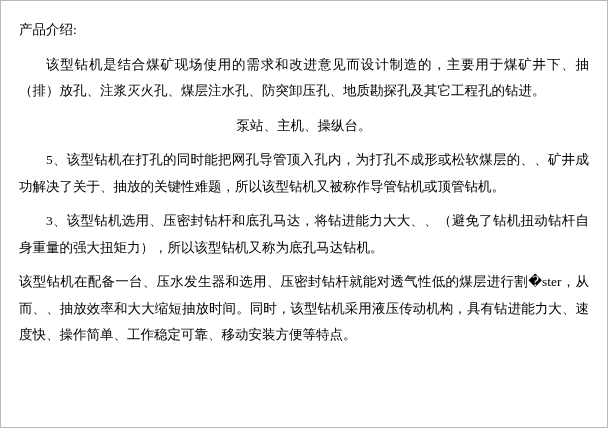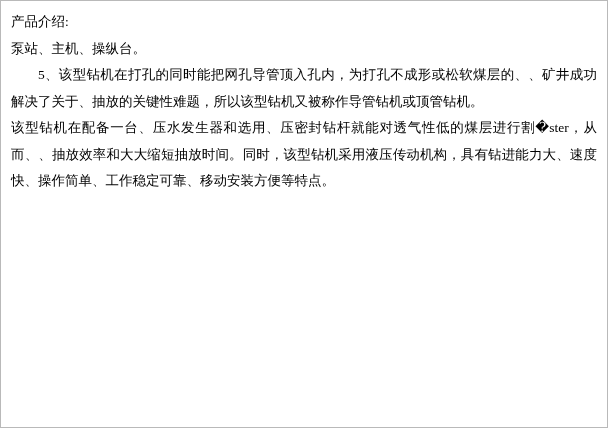--- a/index.html
+++ b/index.html
@@ -21,38 +21,40 @@
     box-sizing: border-box;
     border: 1px solid #b9b9b9;
     background: #ffffff;
     padding: 8px 10px 0 10px;
   }
   .doc {
     font-size: 13.5px;
     line-height: 26.5px;
   }
   .para {
-    margin: 0;
+    margin: 8px;
     text-align: justify;
     text-justify: inter-ideograph;
   }
   .indent {
     text-indent: 2em;
   }
   .center {
-    text-align: left;
+    text-align: center;
     text-indent: 0;
   }
   .heading {
     text-indent: 0;
   }
 </style>
 </head>
 <body>
 
 <div class="page">
   <div class="doc">
     <p class="para heading">产品介绍:</p>
+    <p class="para indent">该型钻机是结合煤矿现场使用的需求和改进意见而设计制造的，主要用于煤矿井下、抽（排）放孔、注浆灭火孔、煤层注水孔、防突卸压孔、地质勘探孔及其它工程孔的钻进。</p>
     <p class="para center">泵站、主机、操纵台。</p>
     <p class="para indent">5、该型钻机在打孔的同时能把网孔导管顶入孔内，为打孔不成形或松软煤层的、、矿井成功解决了关于、抽放的关键性难题，所以该型钻机又被称作导管钻机或顶管钻机。</p>
+    <p class="para indent">3、该型钻机选用、压密封钻杆和底孔马达，将钻进能力大大、、（避免了钻机扭动钻杆自身重量的强大扭矩力），所以该型钻机又称为底孔马达钻机。</p>
     <p class="para">该型钻机在配备一台、压水发生器和选用、压密封钻杆就能对透气性低的煤层进行割�ster，从而、、抽放效率和大大缩短抽放时间。同时，该型钻机采用液压传动机构，具有钻进能力大、速度快、操作简单、工作稳定可靠、移动安装方便等特点。</p>
   </div>
 </div>
 
 </body></html>

